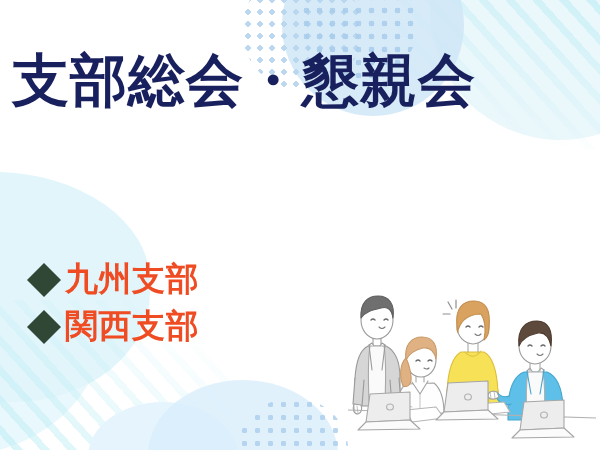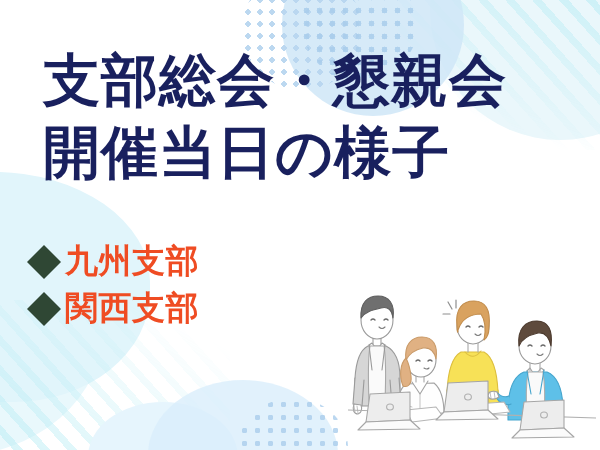--- a/index.html
+++ b/index.html
@@ -150,37 +150,37 @@
     height: 100px;
     border-radius: 50%;
     background-image: radial-gradient(#a9cdec 2.7px, rgba(0,0,0,0) 3.0px);
     background-size: 13px 13px;
     opacity: .78;
   }
 
   
   .title {
     position: absolute;
-    left: 43px;
+    left: 12px;
     top: 44px;
     z-index: 5;
     color: #19205e;
     font-size: 57px;
     line-height: 72px;
     font-weight: bold;
     letter-spacing: 1px;
     white-space: nowrap;
   }
   .title .line { display: block; }
 
   
   .list {
     position: absolute;
     left: 32px;
-    top: 238px;
+    top: 256px;
     z-index: 5;
   }
   .list-item {
     display: flex;
     align-items: center;
     height: 47px;
   }
   .diamond {
     width: 24px;
     height: 24px;
@@ -224,21 +224,20 @@
     <div class="blob-left"></div>
     <div class="stripes-bl"></div>
 
     <div class="blob-bottom2"></div>
     <div class="blob-bottom"></div>
     <div class="dots-b"></div>
   </div>
 
   <div class="title">
     <span class="line">支部総会・懇親会</span>
-    <span class="line">開催当日の様子</span>
   </div>
 
   <div class="list">
     <div class="list-item">
       <span class="diamond"></span>
       <span class="list-label">九州支部</span>
     </div>
     <div class="list-item">
       <span class="diamond"></span>
       <span class="list-label">関西支部</span>

